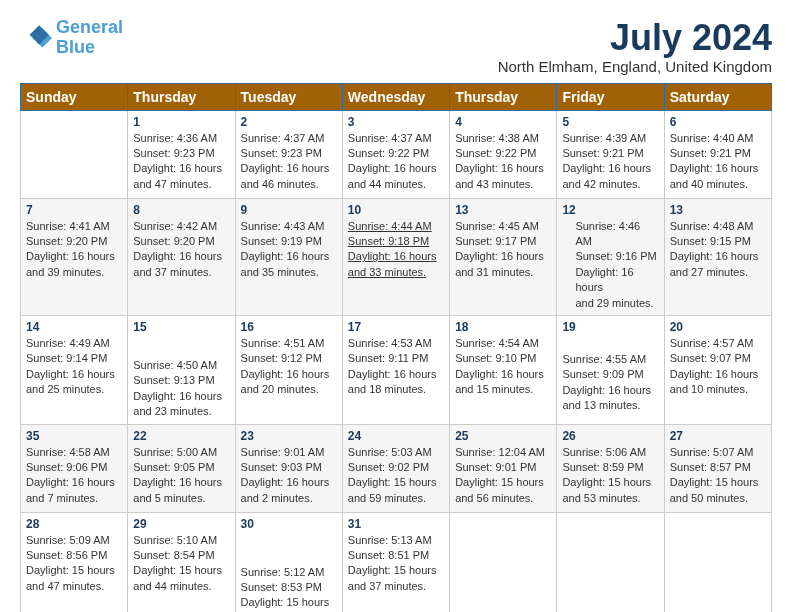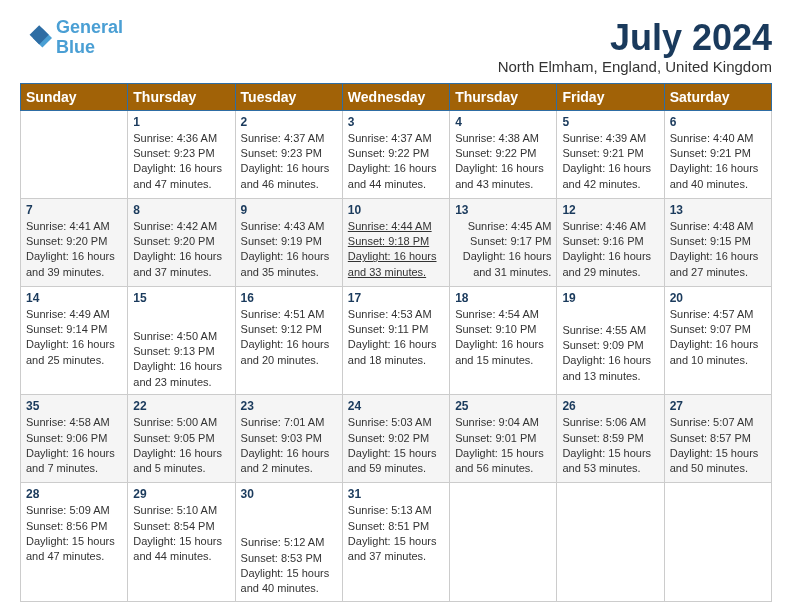--- a/index.html
+++ b/index.html
@@ -205,28 +205,28 @@
           </td>
           <td>
             <div class="day-number">10</div>
             <div class="day-info" style="white-space: pre-line; text-decoration: underline;">Sunrise: 4:44 AM
 Sunset: 9:18 PM
 Daylight: 16 hours
 and 33 minutes.</div>
           </td>
           <td>
             <div class="day-number">13</div>
-            <div class="day-info" style="white-space: pre-line; text-align: right;">Sunrise: 4:45 AM
+            <div class="day-info" style="white-space: pre-line;">Sunrise: 4:45 AM
 Sunset: 9:17 PM
 Daylight: 16 hours
 and 31 minutes.</div>
           </td>
           <td>
             <div class="day-number">12</div>
-            <div class="day-info" style="white-space: pre-line;">Sunrise: 4:46 AM
+            <div class="day-info" style="white-space: pre-line; margin-left: 13px;">Sunrise: 4:46 AM
 Sunset: 9:16 PM
 Daylight: 16 hours
 and 29 minutes.</div>
           </td>
           <td>
             <div class="day-number">13</div>
             <div class="day-info" style="white-space: pre-line;">Sunrise: 4:48 AM
 Sunset: 9:15 PM
 Daylight: 16 hours
 and 27 minutes.</div>
@@ -293,35 +293,35 @@
           </td>
           <td>
             <div class="day-number">22</div>
             <div class="day-info" style="white-space: pre-line;">Sunrise: 5:00 AM
 Sunset: 9:05 PM
 Daylight: 16 hours
 and 5 minutes.</div>
           </td>
           <td>
             <div class="day-number">23</div>
-            <div class="day-info" style="white-space: pre-line;">Sunrise: 7:01 AM
+            <div class="day-info" style="white-space: pre-line;">Sunrise: 9:01 AM
 Sunset: 9:03 PM
 Daylight: 16 hours
 and 2 minutes.</div>
           </td>
           <td>
             <div class="day-number">24</div>
             <div class="day-info" style="white-space: pre-line;">Sunrise: 5:03 AM
 Sunset: 9:02 PM
 Daylight: 15 hours
 and 59 minutes.</div>
           </td>
           <td>
             <div class="day-number">25</div>
-            <div class="day-info" style="white-space: pre-line;">Sunrise: 9:04 AM
+            <div class="day-info" style="white-space: pre-line;">Sunrise: 12:04 AM
 Sunset: 9:01 PM
 Daylight: 15 hours
 and 56 minutes.</div>
           </td>
           <td>
             <div class="day-number">26</div>
             <div class="day-info" style="white-space: pre-line;">Sunrise: 5:06 AM
 Sunset: 8:59 PM
 Daylight: 15 hours
 and 53 minutes.</div>

